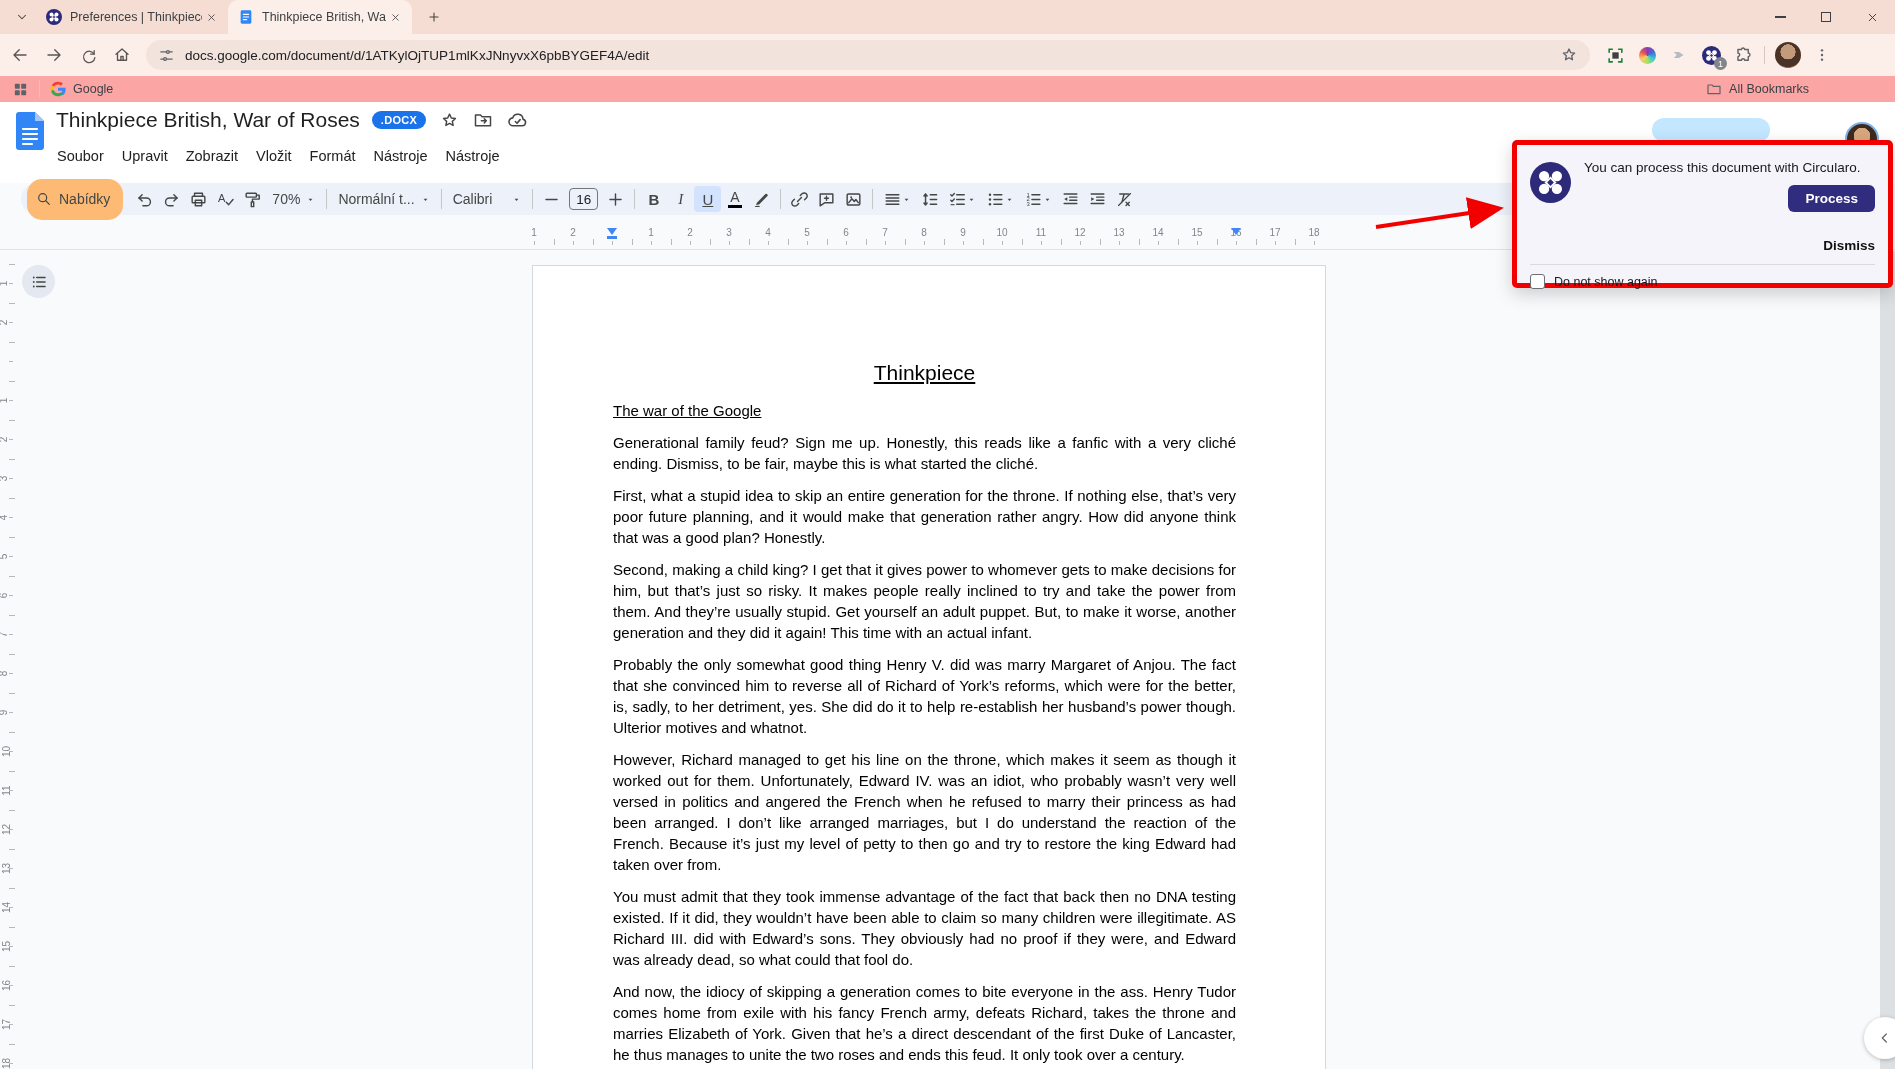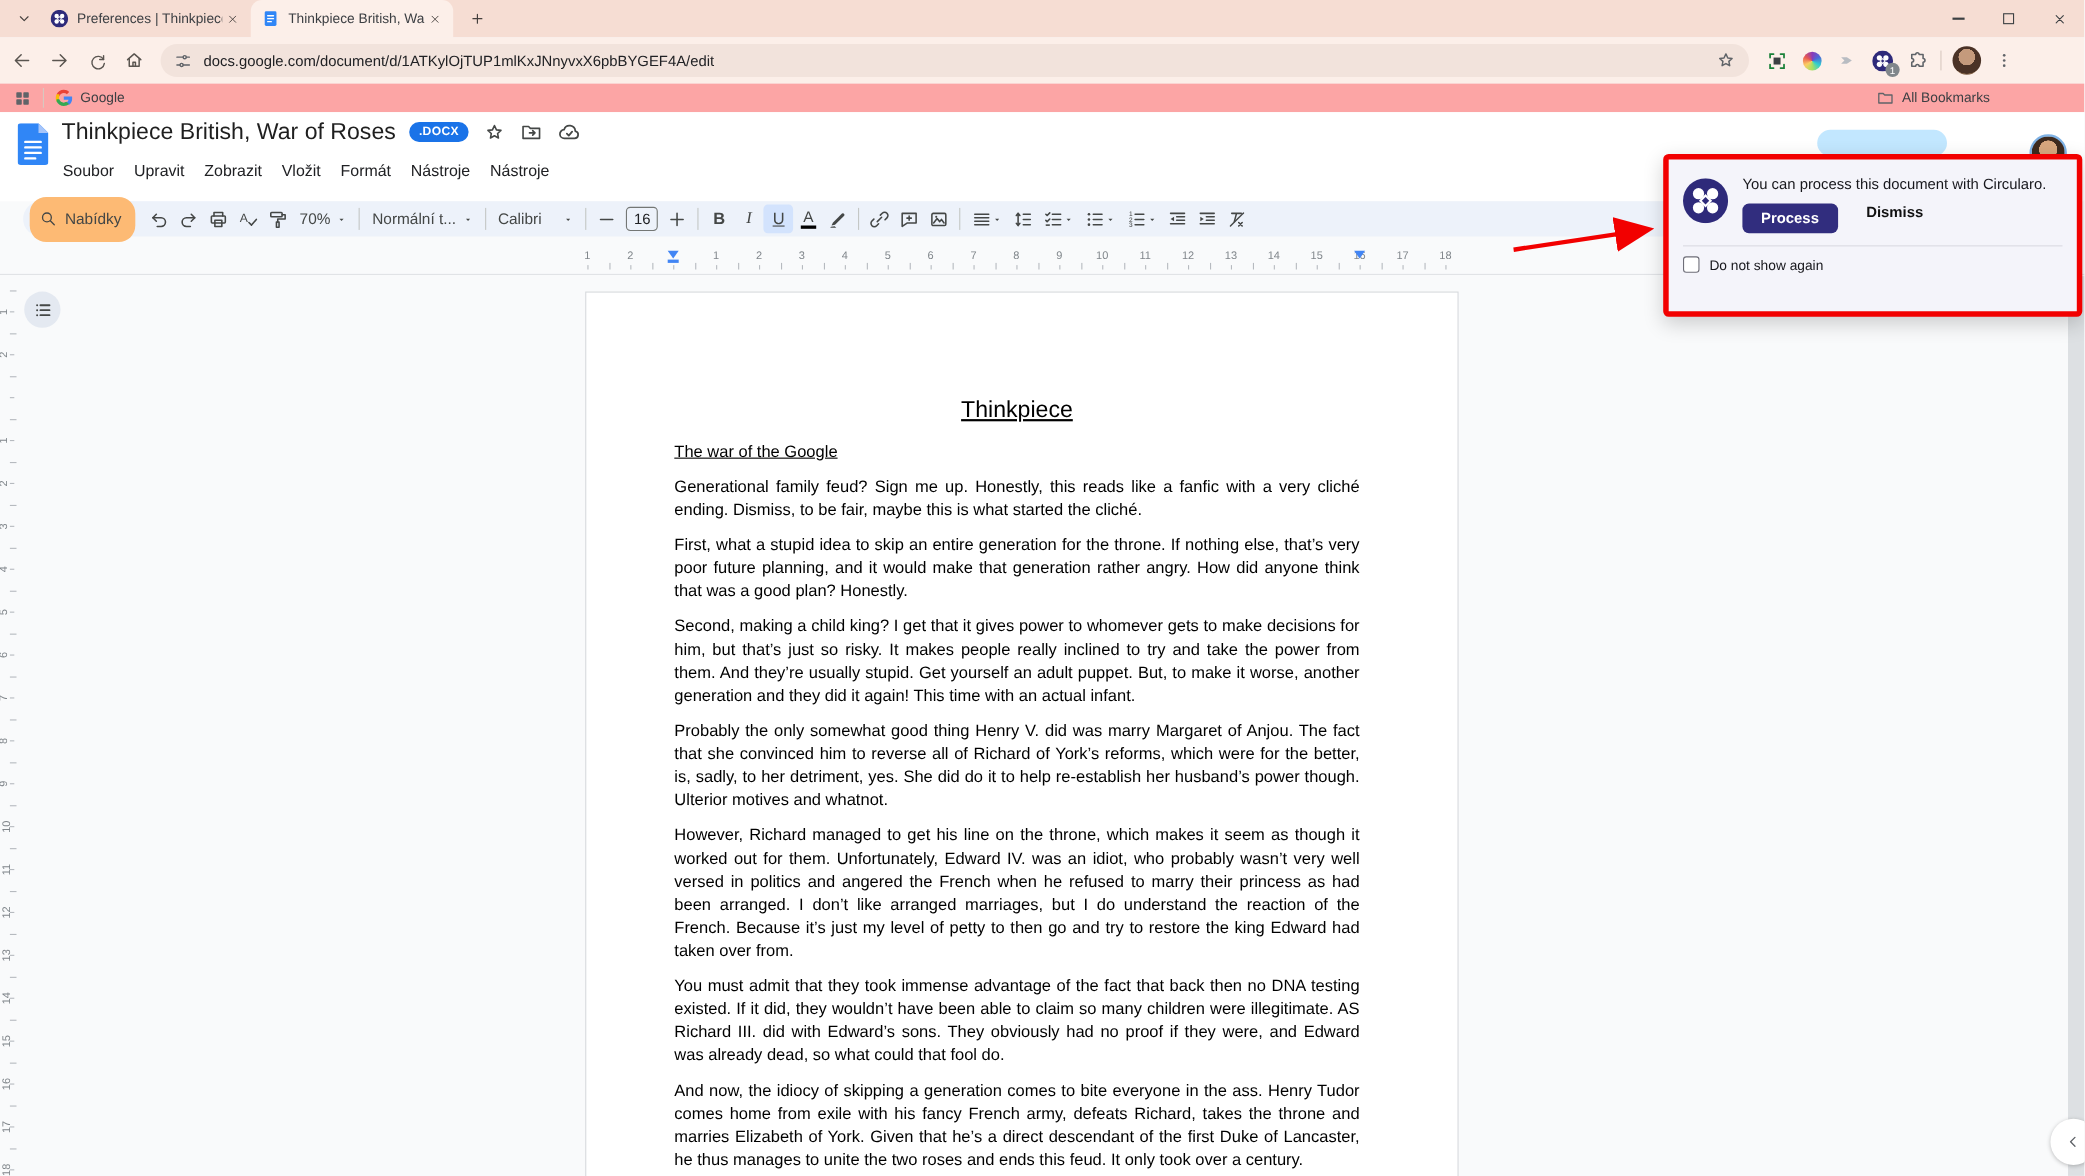--- a/index.html
+++ b/index.html
@@ -92,21 +92,21 @@
   
   #sharesliver { position:absolute; left:1652px; top:118px; width:118px; height:24px; border-radius:12px; background:#C2E7FF; z-index:4; }
   #avatarpeek { position:absolute; left:1845px; top:122px; width:34px; height:34px; border-radius:50%; z-index:4;
                 background:radial-gradient(circle at 50% 40%, #D8A77E 0 35%, #3E2A1E 36% 75%, #86624A 76%); border:2px solid #7FB2E5; }
 
   
   #popup { position:absolute; left:1512px; top:140px; width:381px; height:148px; background:#F4F4FA; border:5px solid #F20000; border-radius:5px; z-index:20; box-shadow:0 6px 18px rgba(0,0,0,.18); padding:10px 13px 0 13px; }
   .pop-row { display:flex; gap:13px; }
   .pop-logo { width:41px; height:41px; flex:0 0 auto; margin-top:7px; }
   .pop-msg { font-size:13.5px; color:#17171C; margin:5px 0 10px 0; }
-  .pop-btns { display:flex; align-items:flex-start; gap:26px; }
+  .pop-btns { display:flex; align-items:flex-end; gap:26px;flex-direction:column; }
   .btn-process { background:#312D7E; color:#fff; font-size:13.5px; font-weight:bold; border:none; border-radius:6px; padding:6px 17px; }
   .btn-dismiss { background:none; border:none; font-size:13.5px; font-weight:bold; color:#111; }
   .pop-div { border-top:1px solid #DADAE2; margin:11px 0 0 0; }
   .pop-check { display:flex; align-items:center; gap:9px; margin-top:9px; }
   .checkbox { width:15px; height:15px; border:1.5px solid #6E6E78; border-radius:3px; background:#fff; }
   .check-label { font-size:12.5px; color:#17171C; }
 
   #arrow { position:absolute; left:1368px; top:196px; z-index:22; }
 </style>
 </head>

